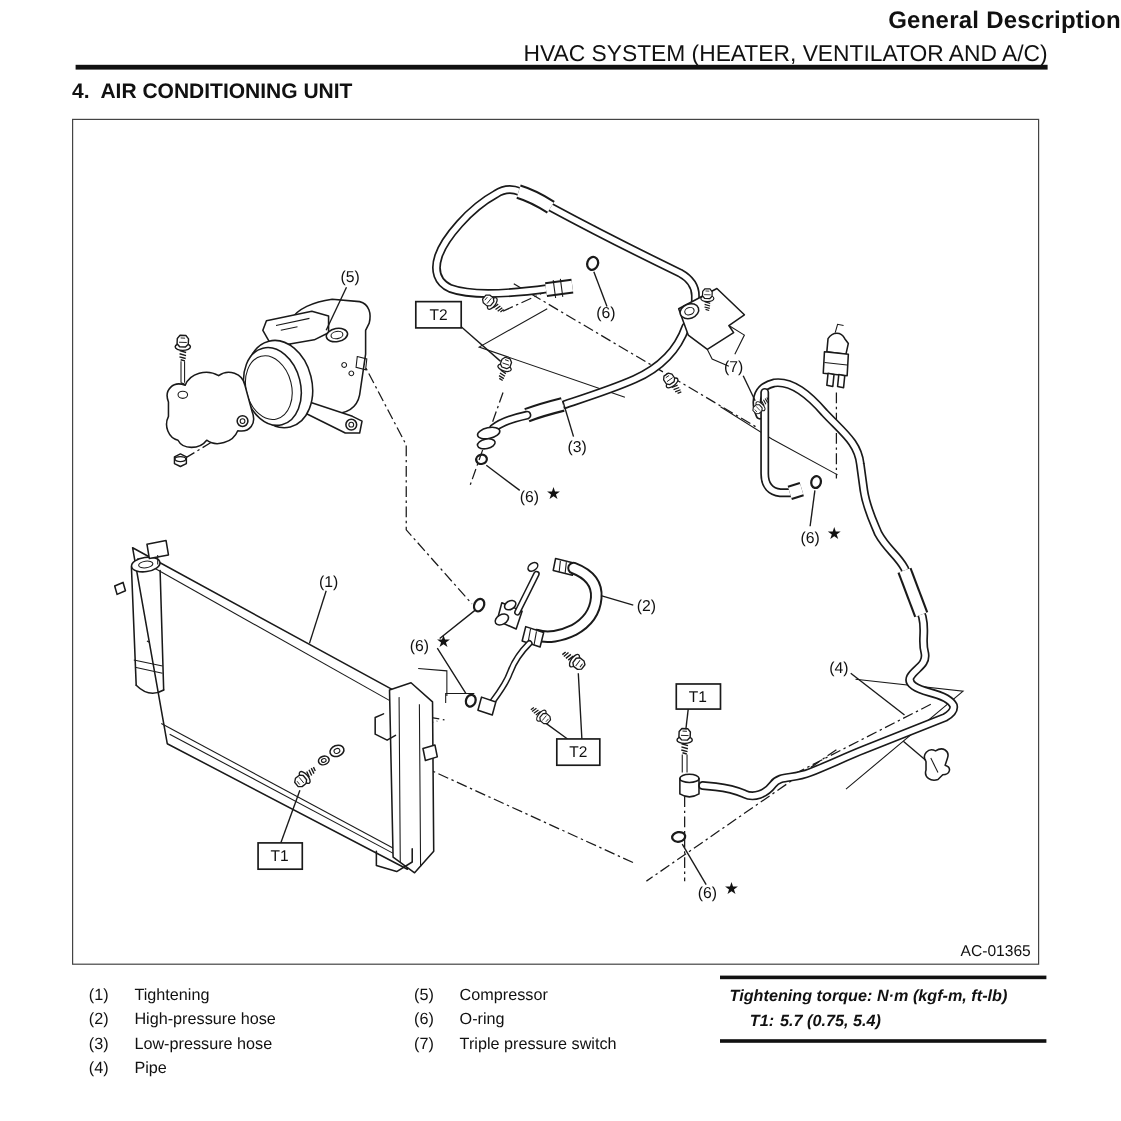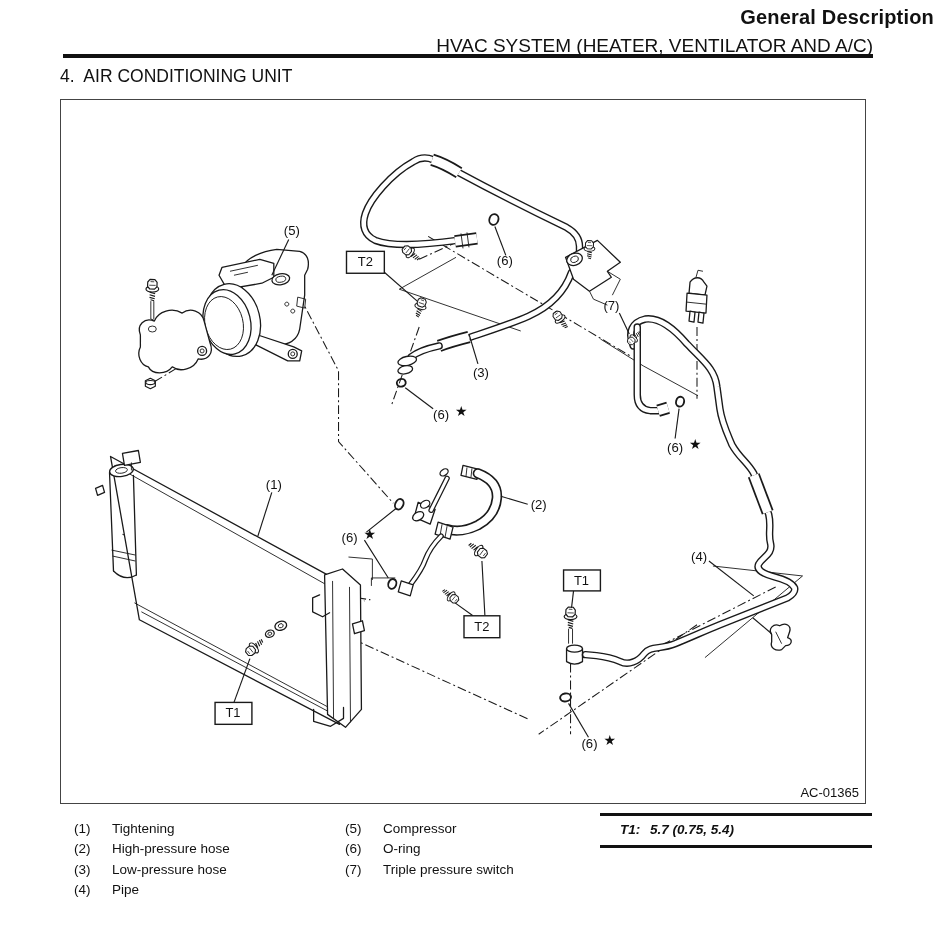--- a/index.html
+++ b/index.html
@@ -1,20 +1,20 @@
 <!DOCTYPE html>
 <html><head>
 <meta charset="utf-8">
 <style>
   html,body{margin:0;padding:0;background:#fff;}
   body{width:934px;height:934px;position:relative;font-family:"Liberation Sans",sans-serif;color:#111;}
   .page-title{position:absolute;top:6px;left:0;width:100%;text-align:right;font-size:20px;font-weight:bold;letter-spacing:.2px;}
   .subtitle{position:absolute;top:35px;right:61px;font-size:19px;}
   .thick-rule{position:absolute;top:54px;left:63px;right:61px;height:4px;background:#111;}
-  .section-heading{position:absolute;top:66px;left:60px;font-size:17.5px;font-weight:normal;white-space:pre;}
+  .section-heading{position:absolute;top:66px;left:60px;font-size:17.5px;font-weight:bold;white-space:pre;}
   .fig-box{position:absolute;top:99px;left:60px;width:804px;height:703px;border:1.5px solid #444;background:#fff;}
   .fig-code{position:absolute;right:6px;bottom:3px;font-size:13px;}
   svg{display:block;}
   svg text{font-family:"Liberation Sans",sans-serif;font-size:13.2px;fill:#111;}
   svg .star{font-size:14px;}
   svg .tbox-label{font-size:13px;text-anchor:middle;}
   .ln{fill:none;stroke:#1a1a1a;stroke-width:1.3;stroke-linejoin:round;stroke-linecap:round;}
   .lnw{fill:#fff;stroke:#1a1a1a;stroke-width:1.3;stroke-linejoin:round;}
   .thin{fill:none;stroke:#1a1a1a;stroke-width:.9;}
   .lead{fill:none;stroke:#1a1a1a;stroke-width:1.15;}
@@ -29,21 +29,21 @@
   .to4{fill:none;stroke:#1a1a1a;stroke-width:12.5;stroke-linecap:butt;}
   .ti4{fill:none;stroke:#fff;stroke-width:9;stroke-linecap:butt;}
   .tbox{fill:#fff;stroke:#1a1a1a;stroke-width:1.4;}
   .legend{position:absolute;top:818px;font-size:13.5px;}
   .legend-row{display:flex;height:20.5px;align-items:center;}
   .legend-num{width:38px;flex:0 0 38px;}
   .col1{left:74px;}
   .col2{left:345px;}
   .torque{position:absolute;top:813px;left:600px;width:272px;border-top:3px solid #111;border-bottom:3px solid #111;padding:3px 0 5px 0;font-size:13.5px;font-style:italic;font-weight:bold;}
   .torque-title{padding-left:8px;height:21px;display:flex;align-items:center;}
-  .torque-row{padding-left:20px;height:21px;display:flex;align-items:center;}
+  .torque-row{padding-left:20px;height:21px;display:flex;align-items:center;text-align:center;}
   .torque-key{width:30px;flex:0 0 30px;}
 </style>
 </head>
 <body>
 
 <div class="page-title">General Description</div>
 <div class="subtitle">HVAC SYSTEM (HEATER, VENTILATOR AND A/C)</div>
 <div class="thick-rule"></div>
 <div class="section-heading">4.  AIR CONDITIONING UNIT</div>
 
@@ -306,17 +306,18 @@
     <span class="legend-num">(6)</span>
     <span>O-ring</span>
   </div>
   <div class="legend-row">
     <span class="legend-num">(7)</span>
     <span>Triple pressure switch</span>
   </div>
 </div>
 
 <div class="torque">
+  <div class="torque-title">Tightening torque: N·m (kgf-m, ft-lb)</div>
   <div class="torque-row">
     <span class="torque-key">T1:</span>
     <span>5.7 (0.75, 5.4)</span>
   </div>
 </div>
 
 </body></html>

